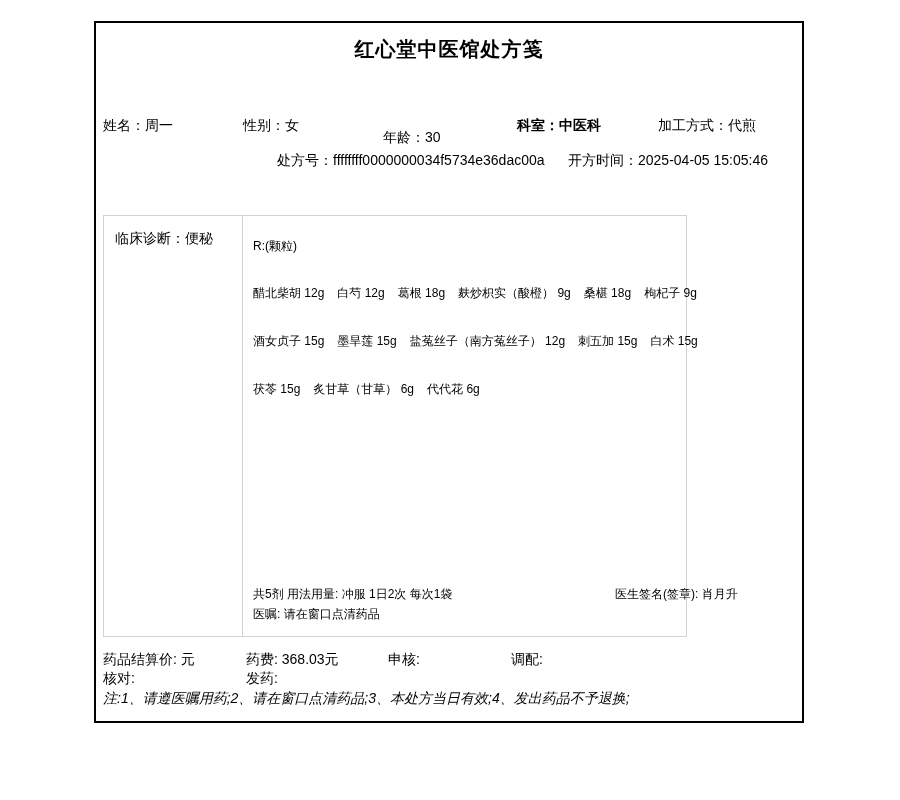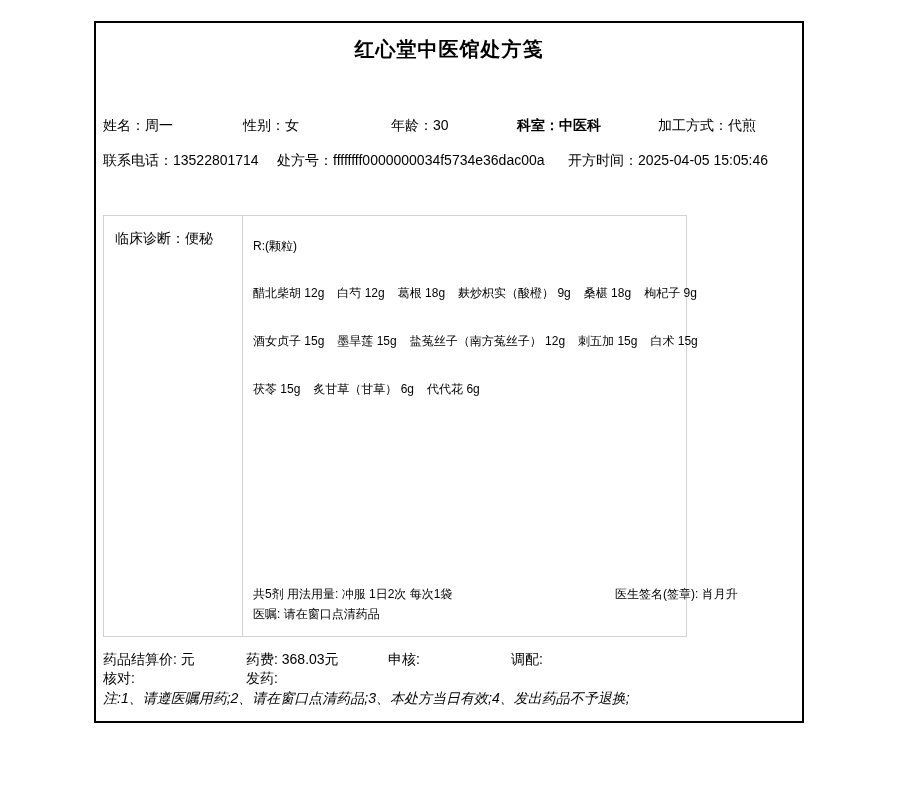--- a/index.html
+++ b/index.html
@@ -35,21 +35,21 @@
     position: absolute;
     font-size: 14px;
     line-height: 20px;
     white-space: nowrap;
   }
   
   .r1 { top: 92px; }
   .r2 { top: 127px; }
   .f-name        { left: 7px; }
   .f-gender      { left: 147px; }
-  .f-age         { left: 295px; }
+  .f-age         { left: 287px; margin-top: 12px; }
   .f-department  { left: 421px; font-weight: bold; }
   .f-processing  { left: 562px; }
   .f-phone       { left: 7px; }
   .f-rxno        { left: 181px; }
   .f-time        { left: 472px; }
   
   .rx-box {
     position: absolute;
     left: 7px; top: 192px;
     width: 584px; height: 422px;
@@ -103,21 +103,20 @@
   <div class="doc">
 
     <div class="doc-title">红心堂中医馆处方笺</div>
 
     <span class="field r1 f-name">姓名：周一</span>
     <span class="field r1 f-gender">性别：女</span>
     <span class="field r1 f-age">年龄：30</span>
     <span class="field r1 f-department">科室：中医科</span>
     <span class="field r1 f-processing">加工方式：代煎</span>
 
-    <span class="field r2 f-phone">联系电话：13522801714</span>
     <span class="field r2 f-rxno">处方号：ffffffff0000000034f5734e36dac00a</span>
     <span class="field r2 f-time">开方时间：2025-04-05 15:05:46</span>
 
     <div class="rx-box">
       <div class="rx-diagnosis-cell">
         <span>临床诊断：便秘</span>
       </div>
       <div class="rx-content-cell">
         <div class="rx-line rx-header">R:(颗粒)</div>
         <div class="rx-line herb-line1"><span class="herb">醋北柴胡 12g</span><span class="herb">白芍 12g</span><span class="herb">葛根 18g</span><span class="herb">麸炒枳实（酸橙） 9g</span><span class="herb">桑椹 18g</span><span class="herb">枸杞子 9g</span></div>

